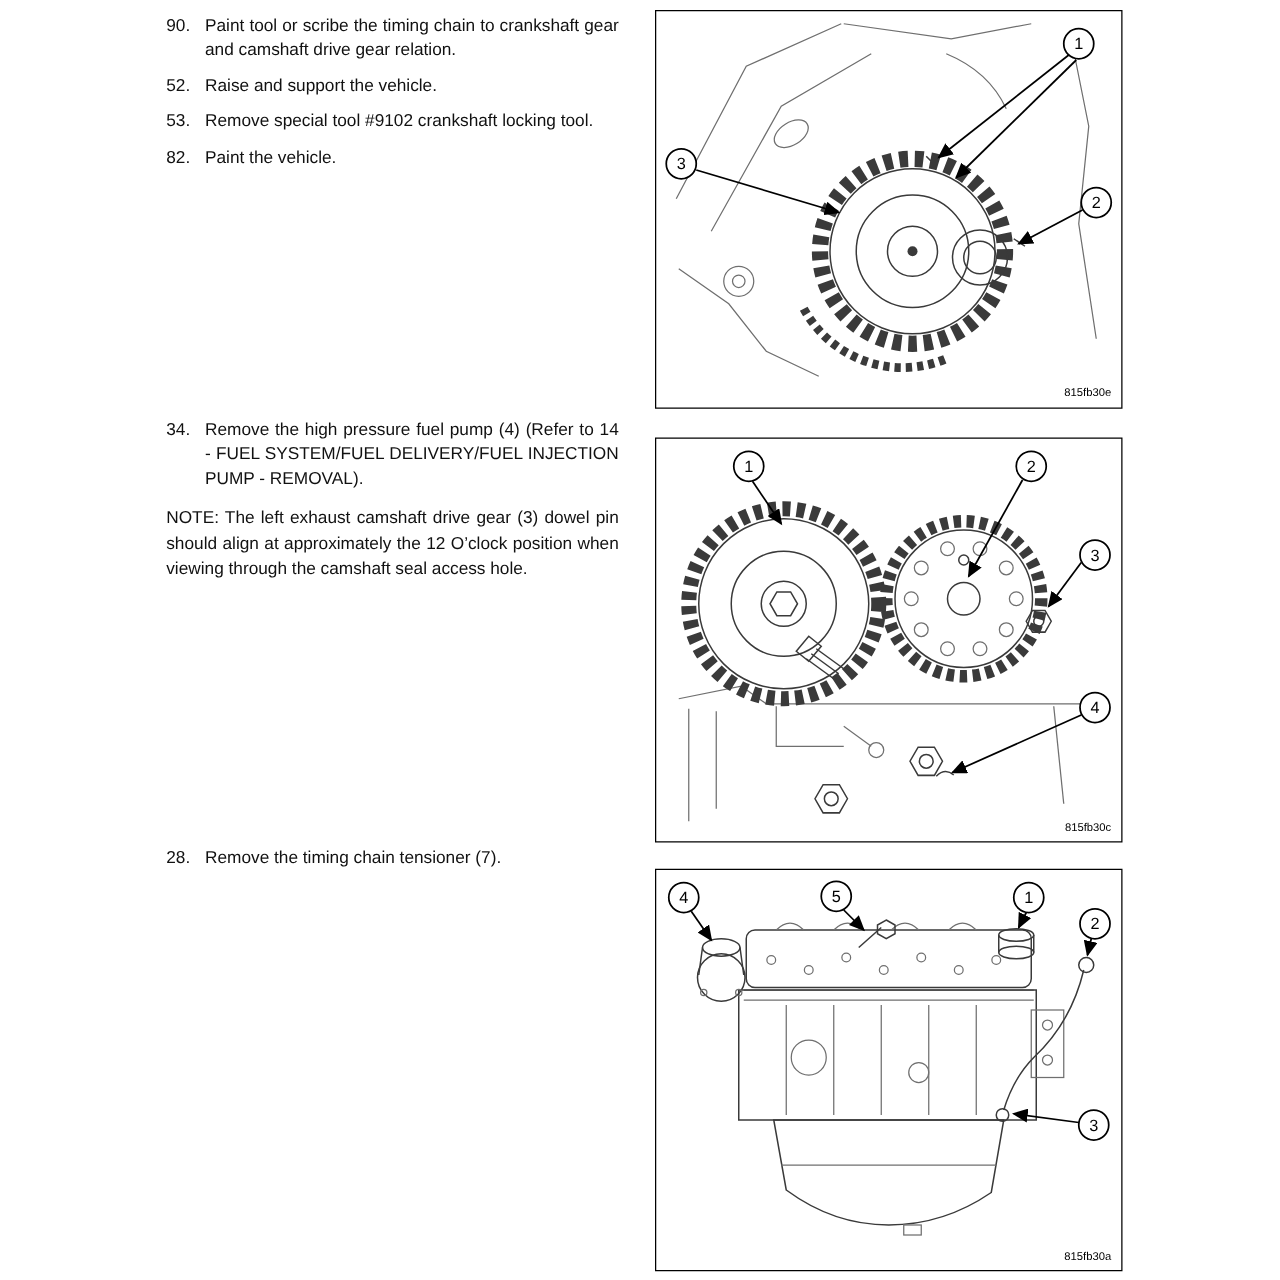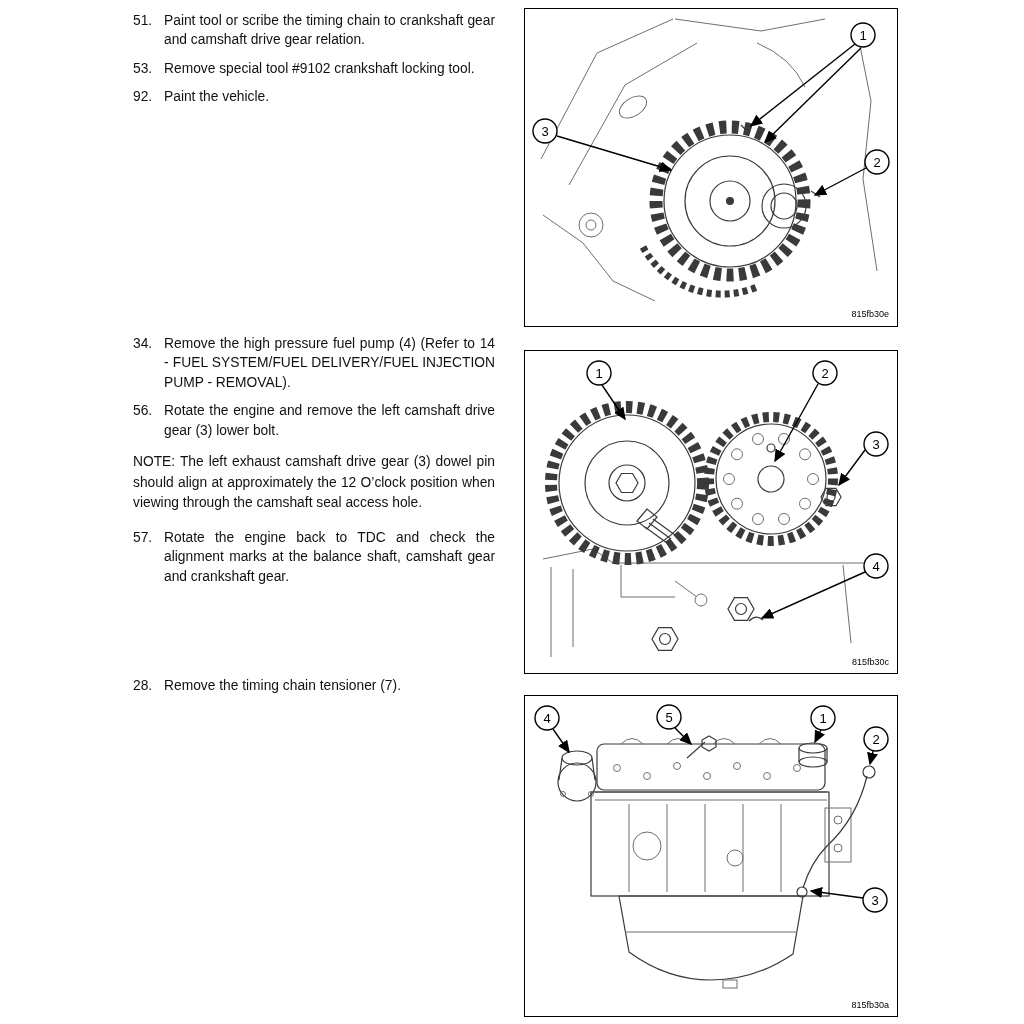--- a/index.html
+++ b/index.html
@@ -29,47 +29,43 @@
   .arr{stroke:#000;stroke-width:1.4px;}
   .figcode{font-size:9px;fill:#000;text-anchor:end;font-family:"Liberation Sans",sans-serif;}
 </style>
 </head>
 <body>
 
 <div>
 
   <div class="col" id="group1">
     <div class="step">
-      <span class="num">51.</span>
+      <span class="num">90.</span>
       <span class="txt">Paint tool or scribe the timing chain to crankshaft gear and camshaft drive gear relation.</span>
+    </div>
+    <div class="step">
+      <span class="num">52.</span>
+      <span class="txt">Raise and support the vehicle.</span>
     </div>
     <div class="step">
       <span class="num">53.</span>
       <span class="txt">Remove special tool #9102 crankshaft locking tool.</span>
     </div>
     <div class="step">
-      <span class="num">92.</span>
+      <span class="num">82.</span>
       <span class="txt">Paint the vehicle.</span>
     </div>
   </div>
 
   <div class="col" id="group2">
     <div class="step">
       <span class="num">34.</span>
       <span class="txt">Remove the high pressure fuel pump (4) (Refer to 14 - FUEL SYSTEM/FUEL DELIVERY/FUEL INJECTION PUMP - REMOVAL).</span>
     </div>
-    <div class="step">
-      <span class="num">56.</span>
-      <span class="txt">Rotate the engine and remove the left camshaft drive gear (3) lower bolt.</span>
-    </div>
     <div class="note">NOTE: The left exhaust camshaft drive gear (3) dowel pin should align at approximately the 12 O’clock position when viewing through the camshaft seal access hole.</div>
-    <div class="step">
-      <span class="num">57.</span>
-      <span class="txt">Rotate the engine back to TDC and check the alignment marks at the balance shaft, camshaft gear and crankshaft gear.</span>
-    </div>
   </div>
 
   <div class="col" id="group3">
     <div class="step">
       <span class="num">28.</span>
       <span class="txt">Remove the timing chain tensioner (7).</span>
     </div>
   </div>
 
   <div class="figure" id="fig1">

